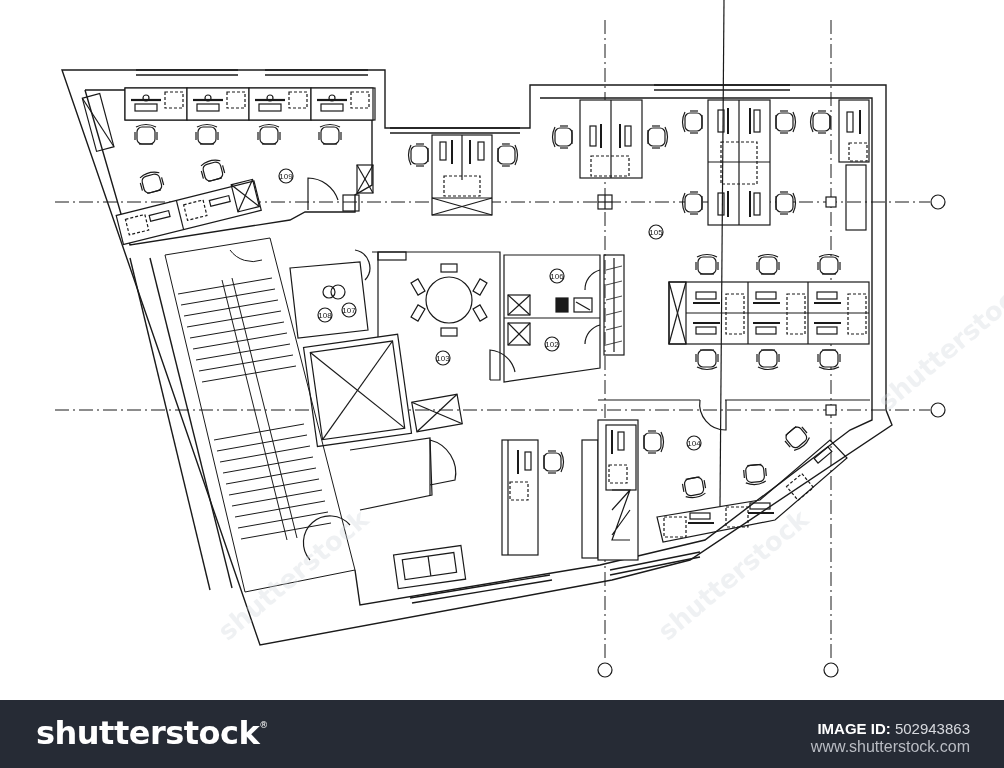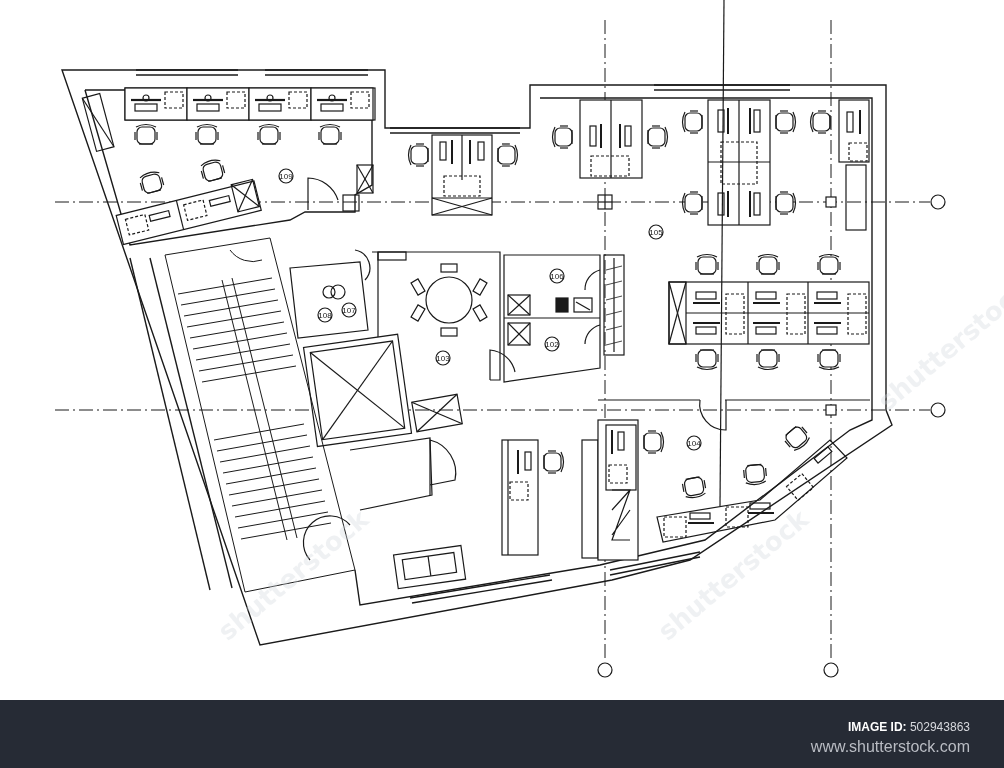--- a/index.html
+++ b/index.html
@@ -1,21 +1,21 @@
 <!DOCTYPE html>
 <html><head>
 <meta charset="utf-8">
 <style>
   html,body{margin:0;padding:0;}
   body{width:1004px;height:768px;overflow:hidden;background:#ffffff;font-family:"Liberation Sans",sans-serif;position:relative;}
   #plan{position:absolute;left:0;top:0;width:1004px;height:700px;}
   #footer{position:absolute;left:0;top:700px;width:1004px;height:68px;background:#262b35;}
   .logo{position:absolute;left:36px;top:14px;color:#ffffff;font-family:"DejaVu Sans",sans-serif;font-weight:bold;font-size:32px;letter-spacing:-0.5px;}
   .logo sup{font-size:9px;font-weight:normal;vertical-align:top;position:relative;top:6px;}
-  .imgid{position:absolute;right:34px;top:20px;color:#d7d9de;font-size:12px;text-align:right;padding-left:38px;}
+  .imgid{position:absolute;right:34px;top:20px;color:#d7d9de;font-size:15px;text-align:right;padding-left:38px;}
   .imgid b{color:#ffffff;font-weight:bold;}
   .imgsite{position:absolute;right:34px;top:38px;color:#b9bcc3;font-size:16px;}
   svg text.rm{font-family:"Liberation Sans",sans-serif;font-size:8px;text-anchor:middle;dominant-baseline:central;}
   .wm{position:absolute;font-family:"DejaVu Sans",sans-serif;font-weight:bold;font-size:26px;color:rgba(210,215,220,0.35);transform:rotate(-40deg);pointer-events:none;}
 </style>
 </head>
 <body>
 
 <div id="plan">
 <svg width="1004" height="700" viewBox="0 0 1004 700" xmlns="http://www.w3.org/2000/svg" stroke="#1a1a1a" fill="none" stroke-width="1.2">
@@ -349,15 +349,16 @@
     <text class="rm" x="286" y="176">109</text>
   </g>
 </svg>
 </div>
 
 <div class="wm" style="left:640px;top:560px;">shutterstock</div>
 <div class="wm" style="left:860px;top:330px;">shutterstock</div>
 <div class="wm" style="left:200px;top:560px;">shutterstock</div>
 
 <div id="footer">
+  <div class="logo"><span>shutterstock</span><sup>®</sup></div>
   <div class="imgid"><b>IMAGE ID:</b> <span>502943863</span></div>
   <div class="imgsite">www.shutterstock.com</div>
 </div>
 
 </body></html>

